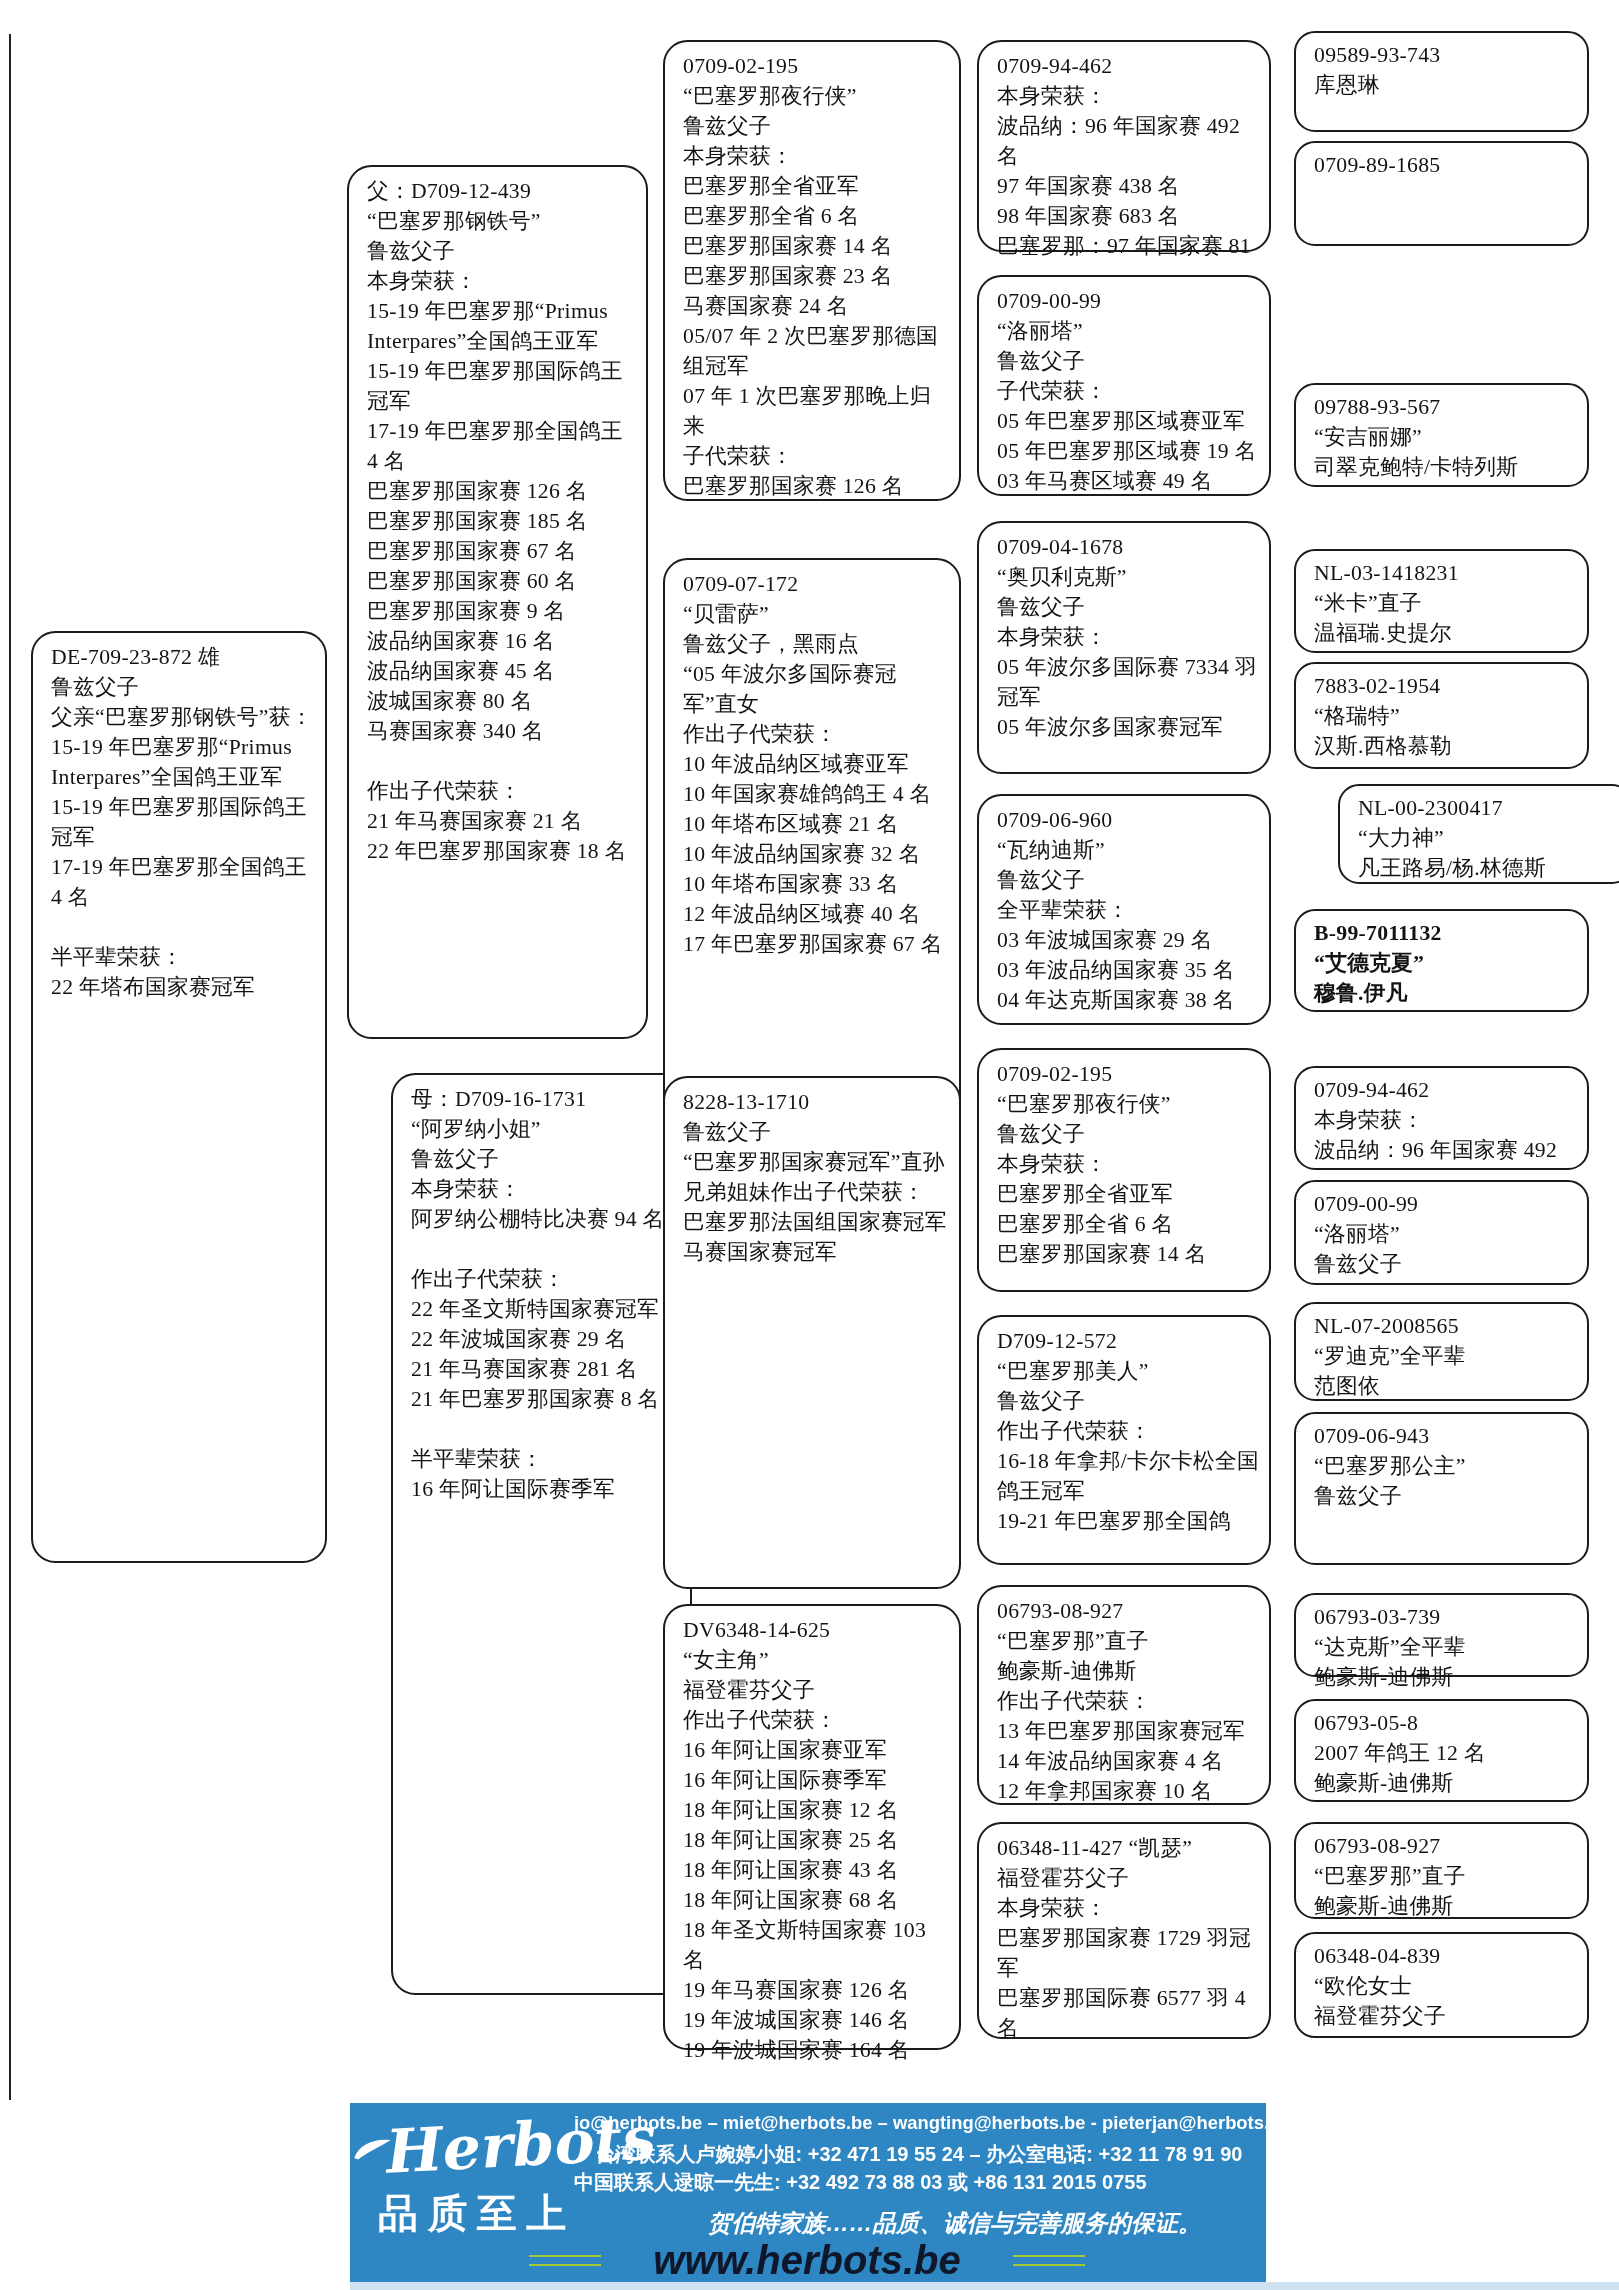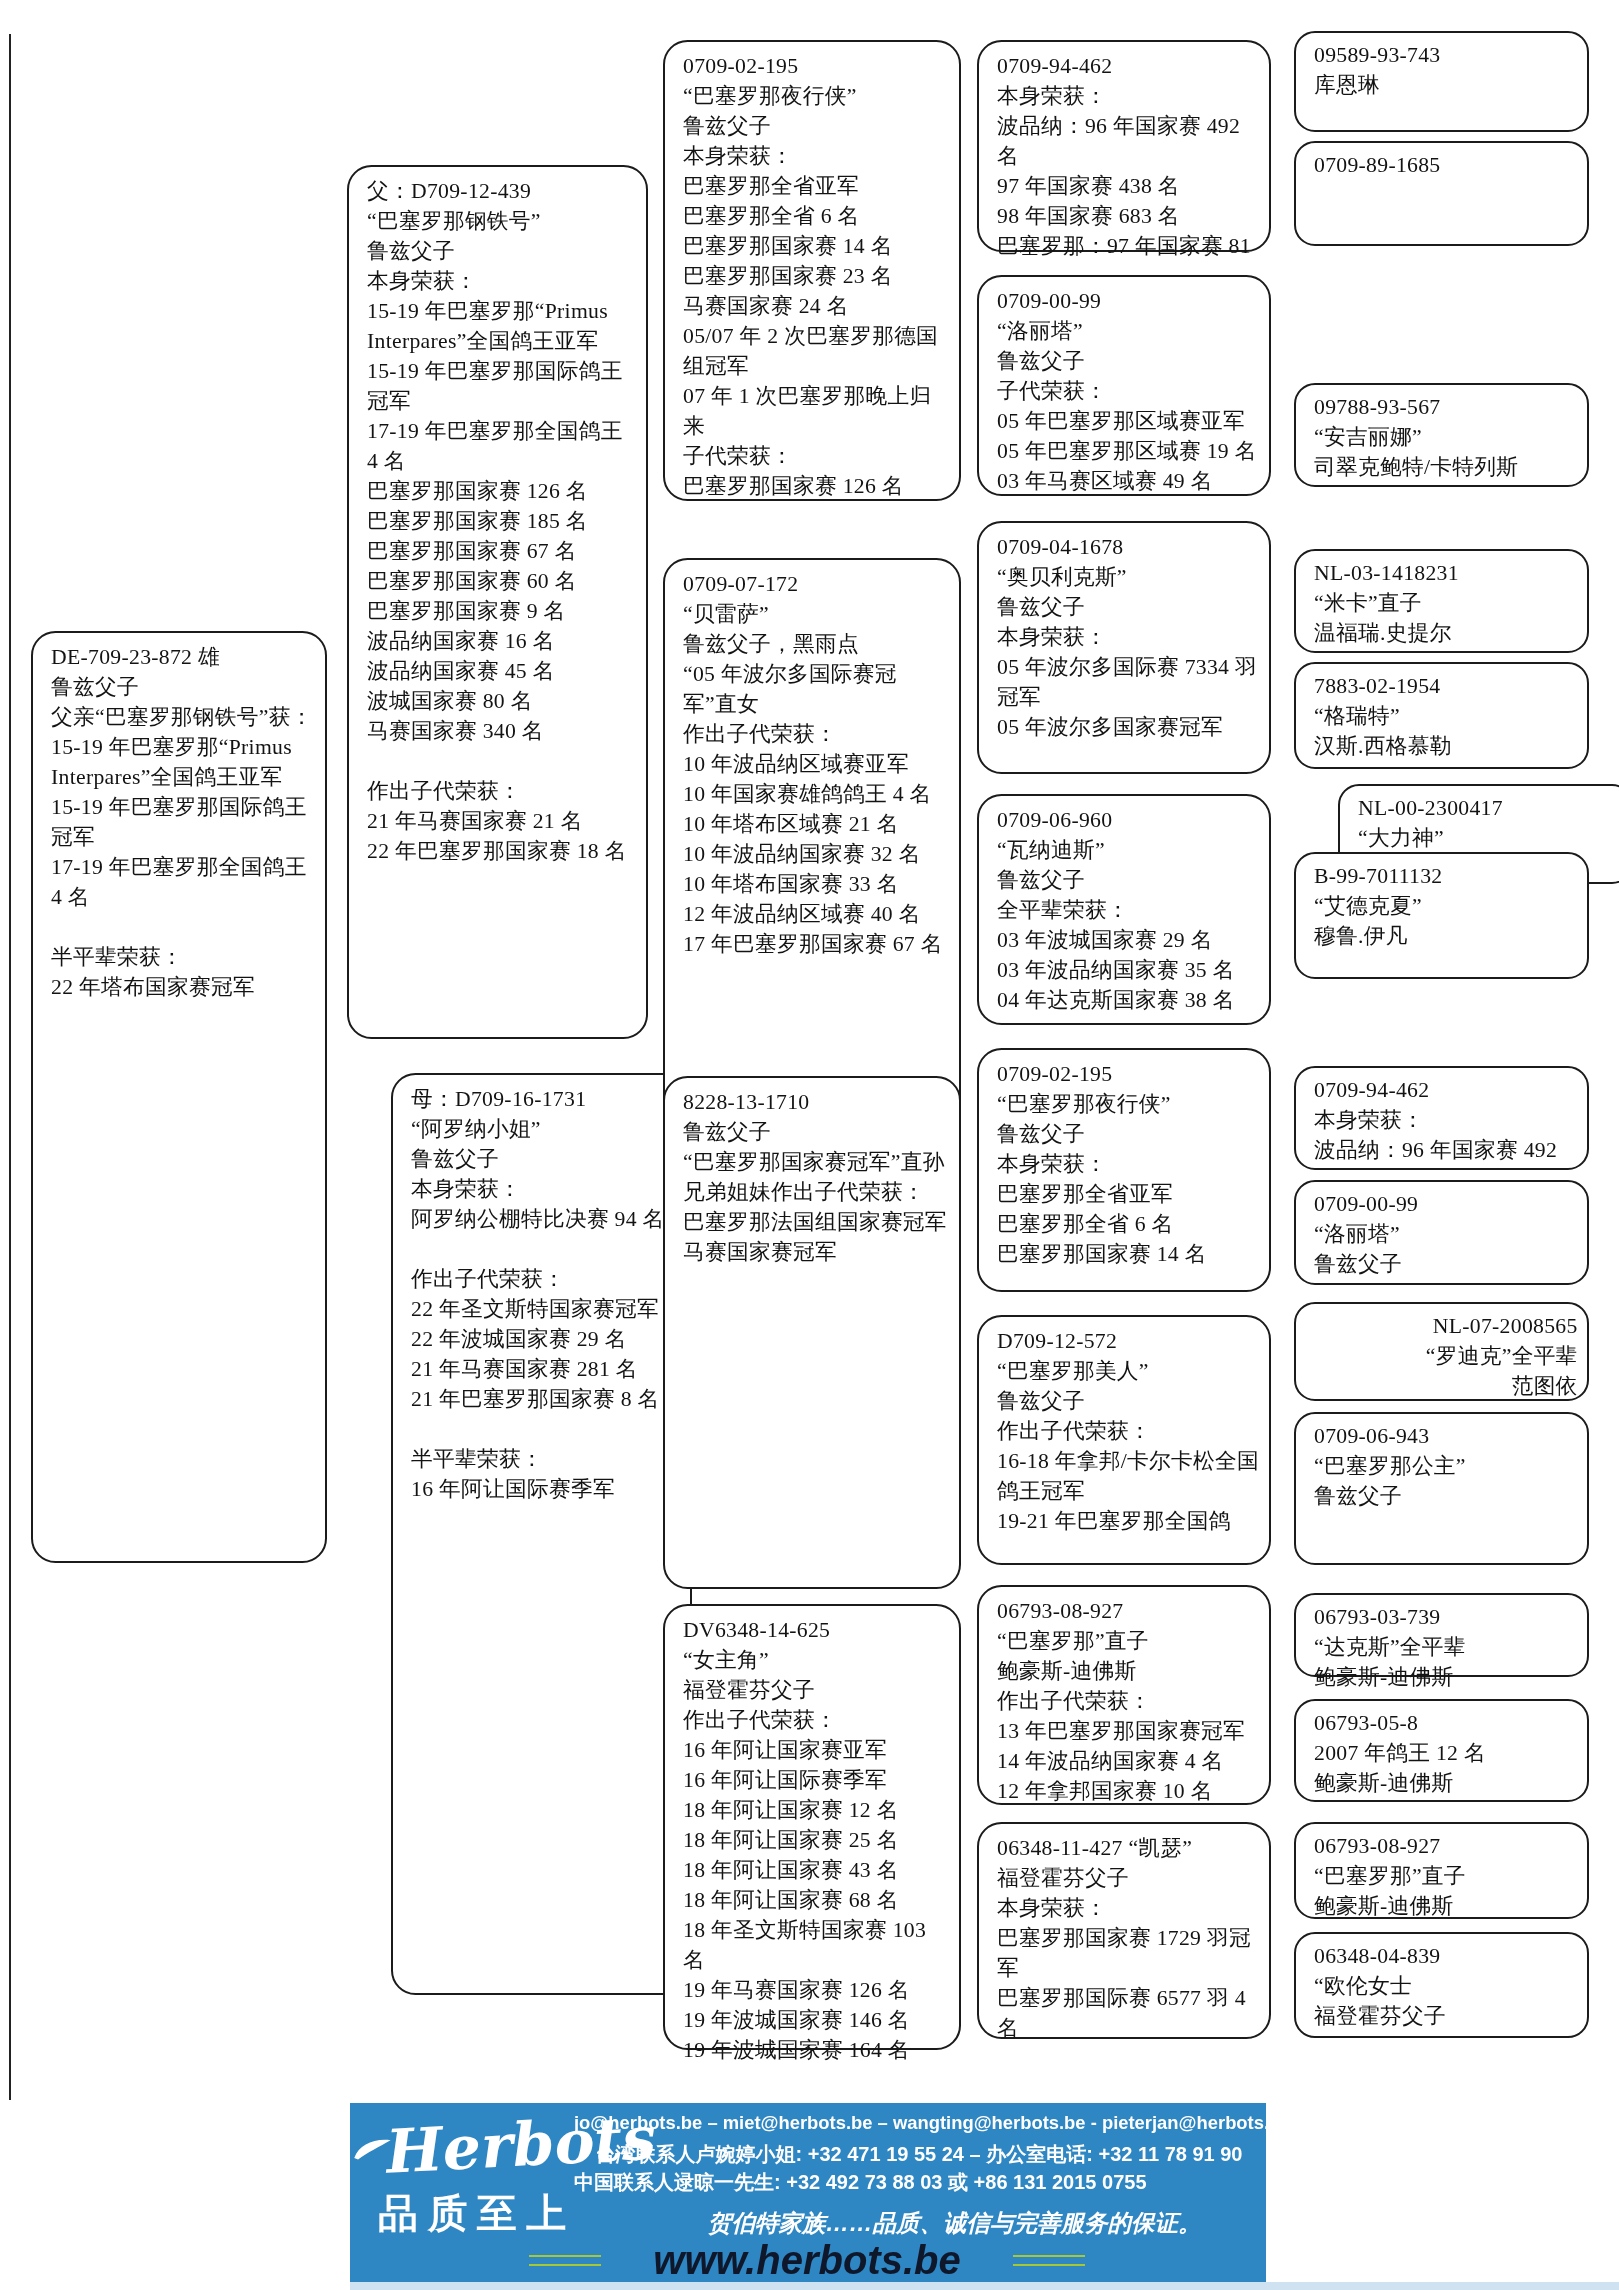--- a/index.html
+++ b/index.html
@@ -31,24 +31,24 @@
   .bx-gg8{left:977px; top:1822px; width:294px; height:217px;}
   
   .sm{padding-top:6.6px;border-radius:21px;}
   .bx-ggg1 {left:1294px; top:31px;   width:295px; height:101px;}
   .bx-ggg2 {left:1294px; top:141px;  width:295px; height:105px;}
   .bx-ggg3 {left:1294px; top:266px;  width:295px; height:102px;}
   .bx-ggg4 {left:1294px; top:383px;  width:295px; height:104px;}
   .bx-ggg5 {left:1294px; top:549px;  width:295px; height:104px;}
   .bx-ggg6 {left:1294px; top:662px;  width:295px; height:107px;}
   .bx-ggg7 {left:1294px; top:784px;  width:295px; height:100px;margin-left:44px;}
-  .bx-ggg8 {left:1294px; top:852px;  width:295px; height:127px;}
+  .bx-ggg8 {left:1294px; top:909px;  width:295px; height:103px;font-weight:bold;}
   .bx-ggg9 {left:1294px; top:1066px; width:295px; height:104px;}
   .bx-ggg10{left:1294px; top:1180px; width:295px; height:105px;}
-  .bx-ggg11{left:1294px; top:1302px; width:295px; height:99px;text-align:right;}
+  .bx-ggg11{left:1294px; top:1302px; width:295px; height:99px;}
   .bx-ggg12{left:1294px; top:1412px; width:295px; height:153px;}
   .bx-ggg13{left:1294px; top:1585px; width:295px; height:84px;margin-top:8px;}
   .bx-ggg14{left:1294px; top:1699px; width:295px; height:103px;}
   .bx-ggg15{left:1294px; top:1822px; width:295px; height:97px;}
   .bx-ggg16{left:1294px; top:1932px; width:295px; height:106px;}
   
   .footer{position:absolute;left:350px;top:2103px;width:916px;height:187px;background:#2e86c3;
           color:#fff;font-family:"Liberation Sans","DejaVu Sans",sans-serif;}
   .logo-wrap{position:absolute;left:3.8px;top:1.9px;width:245px;height:85px;
              font-family:"DejaVu Serif","Liberation Serif",serif;font-style:italic;font-weight:bold;

